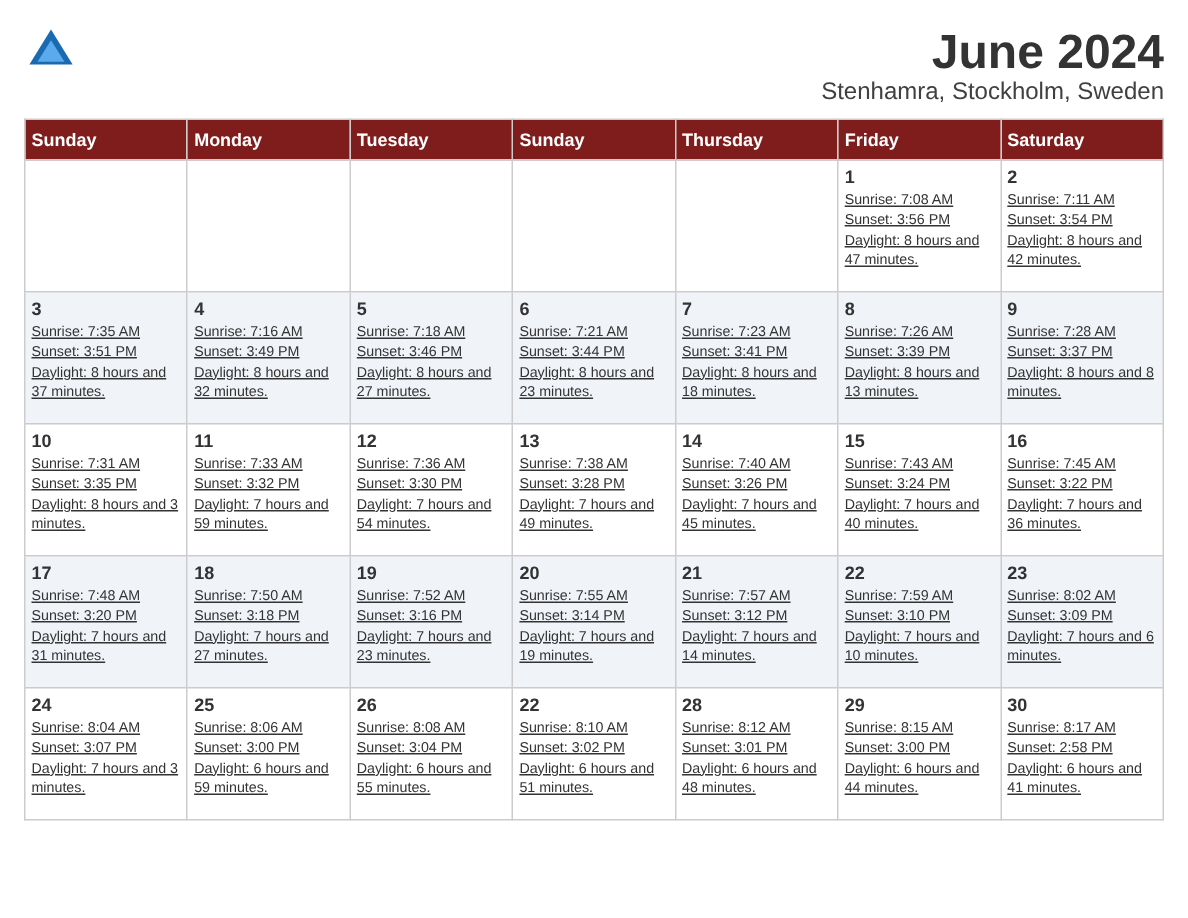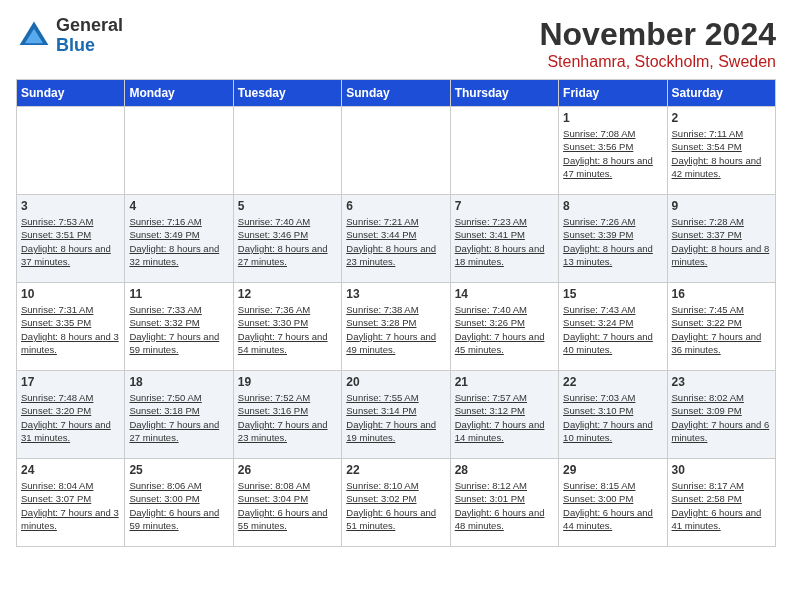--- a/index.html
+++ b/index.html
@@ -35,29 +35,29 @@
     .title-block {
       text-align: right;
     }
     .month-title {
       font-size: 32px;
       font-weight: bold;
       color: #333;
     }
     .location {
       font-size: 16px;
-      color: #b91c1c;
+      color: #404040;
     }
     table {
       width: 100%;
       border-collapse: collapse;
       table-layout: fixed;
     }
     thead tr th {
-      background-color: #1d4ed8;
+      background-color: #7f1d1d;
       color: #fff;
       font-size: 12px;
       font-weight: bold;
       padding: 6px 4px;
       text-align: left;
       border: 1px solid #ccc;
     }
     tbody tr td {
       vertical-align: top;
       border: 1px solid #ccc;
@@ -90,27 +90,23 @@
   </style>
 </head>
 <body>
 
 <div class="header">
   <div class="logo">
     <svg class="logo-icon" viewBox="0 0 40 40">
       <polygon points="20,4 36,30 4,30" fill="#1a6ab1"></polygon>
       <polygon points="20,12 30,28 10,28" fill="#5aabee"></polygon>
     </svg>
-    <div class="logo-text">
-      <span class="logo-general">General</span><br>
-      <span class="logo-blue">Blue</span>
-    </div>
   </div>
   <div class="title-block">
-    <div class="month-title">November 2024</div>
+    <div class="month-title">June 2024</div>
     <div class="location">Stenhamra, Stockholm, Sweden</div>
   </div>
 </div>
 
 <table>
   <thead>
     <tr>
     <th>Sunday</th>
         <th>Monday</th>
         <th>Tuesday</th>
@@ -136,33 +132,33 @@
         <td>
           <span class="day-number">2</span>
           <div class="day-info">Sunrise: 7:11 AM
 Sunset: 3:54 PM
 Daylight: 8 hours and 42 minutes.</div>
         </td>
       </tr>
       <tr>
         <td>
           <span class="day-number">3</span>
-          <div class="day-info">Sunrise: 7:53 AM
+          <div class="day-info">Sunrise: 7:35 AM
 Sunset: 3:51 PM
 Daylight: 8 hours and 37 minutes.</div>
         </td>
         <td>
           <span class="day-number">4</span>
           <div class="day-info">Sunrise: 7:16 AM
 Sunset: 3:49 PM
 Daylight: 8 hours and 32 minutes.</div>
         </td>
         <td>
           <span class="day-number">5</span>
-          <div class="day-info">Sunrise: 7:40 AM
+          <div class="day-info">Sunrise: 7:18 AM
 Sunset: 3:46 PM
 Daylight: 8 hours and 27 minutes.</div>
         </td>
         <td>
           <span class="day-number">6</span>
           <div class="day-info">Sunrise: 7:21 AM
 Sunset: 3:44 PM
 Daylight: 8 hours and 23 minutes.</div>
         </td>
         <td>
@@ -254,21 +250,21 @@
 Daylight: 7 hours and 19 minutes.</div>
         </td>
         <td>
           <span class="day-number">21</span>
           <div class="day-info">Sunrise: 7:57 AM
 Sunset: 3:12 PM
 Daylight: 7 hours and 14 minutes.</div>
         </td>
         <td>
           <span class="day-number">22</span>
-          <div class="day-info">Sunrise: 7:03 AM
+          <div class="day-info">Sunrise: 7:59 AM
 Sunset: 3:10 PM
 Daylight: 7 hours and 10 minutes.</div>
         </td>
         <td>
           <span class="day-number">23</span>
           <div class="day-info">Sunrise: 8:02 AM
 Sunset: 3:09 PM
 Daylight: 7 hours and 6 minutes.</div>
         </td>
       </tr>

